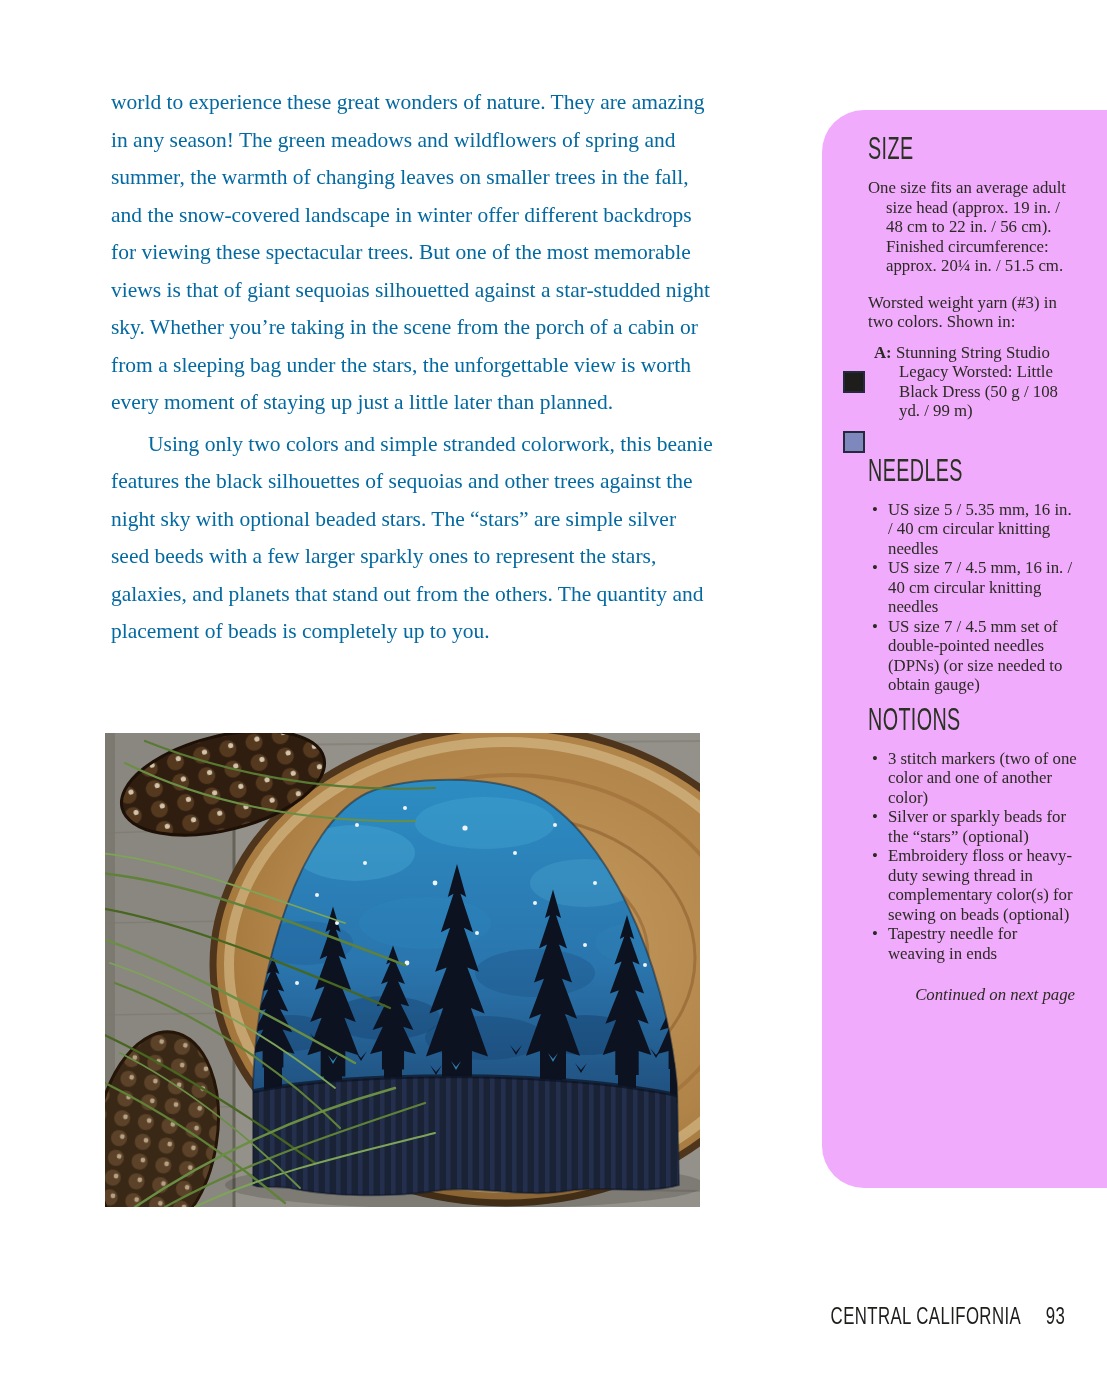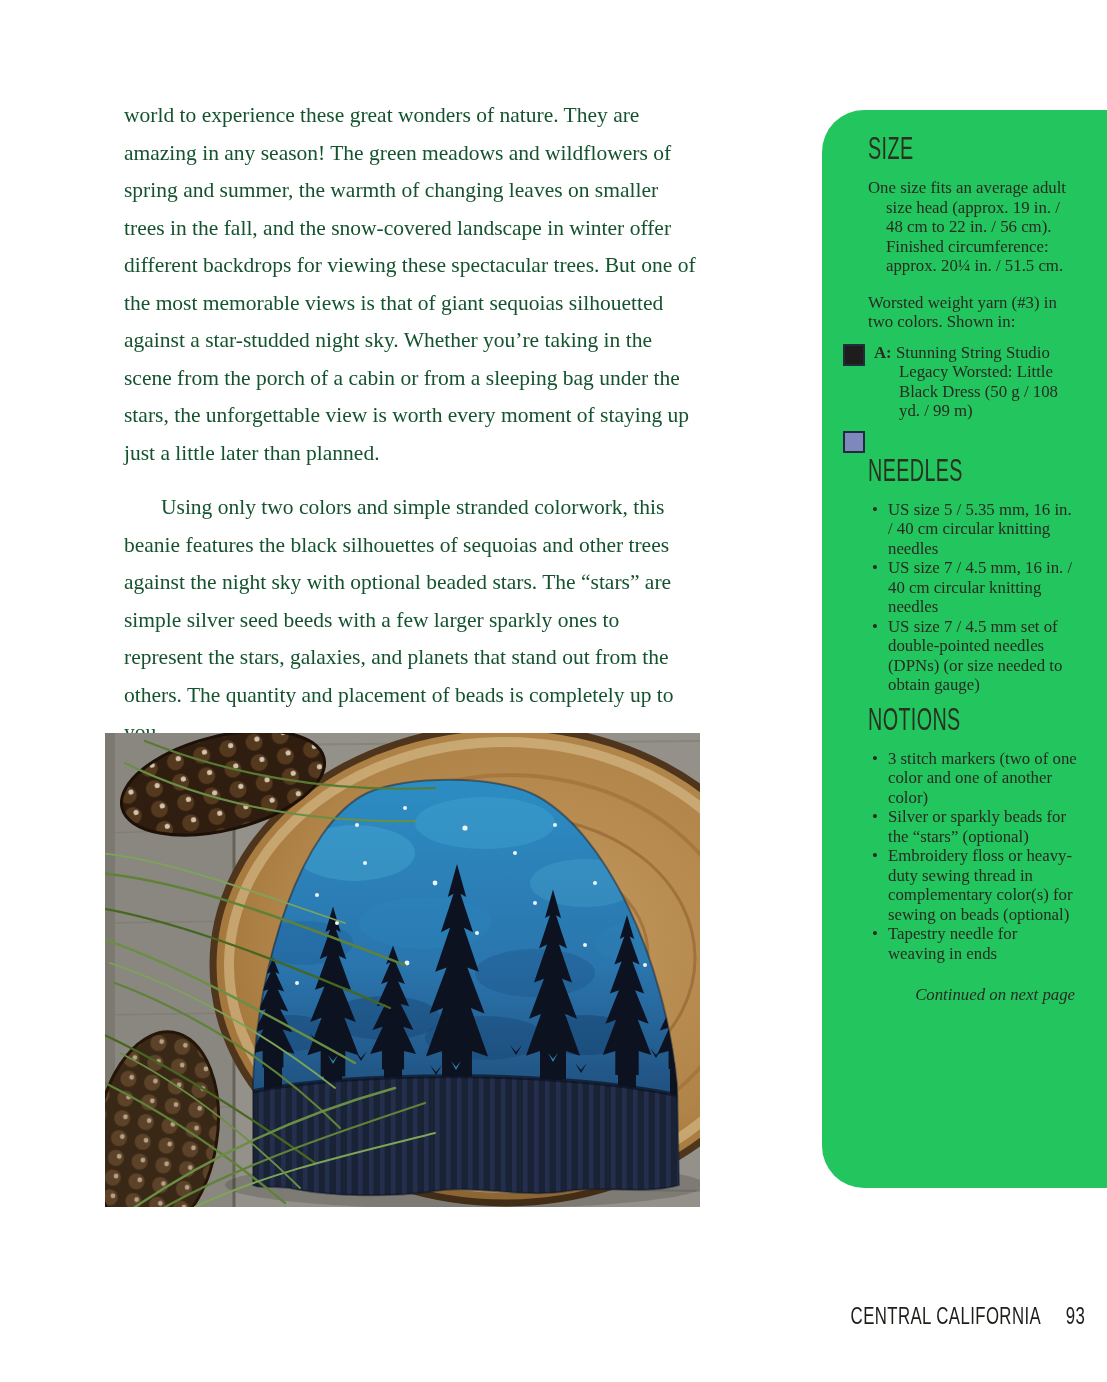--- a/index.html
+++ b/index.html
@@ -1,47 +1,47 @@
 <!DOCTYPE html>
 <html><head>
 <meta charset="utf-8">
 <style>
   html,body{margin:0;padding:0;background:#ffffff;}
   .page{position:relative;width:1107px;height:1382px;background:#ffffff;overflow:hidden;
         font-family:"Liberation Serif", serif;color:#2b2b26;}
 
   
   .article{position:absolute;left:107px;top:80px;width:612px;}
-  .article p{margin:17px;font-size:21.5px;line-height:37.5px;color:#14532d;}
+  .article p{margin:4px;font-size:21.5px;line-height:37.5px;color:#0369a1;}
   .article p.indent{text-indent:37px;}
 
   
   .photo{position:absolute;left:105px;top:733px;width:595px;height:474px;overflow:hidden;}
   .photo svg{display:block;}
 
   
   .sidebar{position:absolute;left:822px;top:110px;width:285px;height:1078px;
            border-radius:42px 0 0 42px;overflow:hidden;}
   .sb-inner{padding:30px 29px 0 46px;font-size:16.8px;line-height:19.5px;color:#2a2a22;}
   .sb-head{margin:0 0 7px 0;height:31px;}
   .cond{display:inline-block;font-family:"Liberation Sans", sans-serif;font-weight:400;
         transform:scaleX(0.76) scaleY(1.18);transform-origin:0 50%;letter-spacing:0.5px;}
   .sb-head .cond{font-size:26px;color:#2a3122;}
   .hang{padding-left:18px;text-indent:-18px;margin:0 0 17px 0;}
   .sb-intro{margin:0 0 11px 0;}
-  .colorway{display:flex;margin:8px 0 9px -25px;}
+  .colorway{display:flex;margin:8px 0 9px -25px;align-items:center;}
   .swatch{flex:none;width:18px;height:18px;border:2.5px solid #222a3c;margin:1px 9px 0 0;}
   .cw-text{padding-left:25px;text-indent:-25px;}
   .sb-list{list-style:none;margin:0 0 16px 0;padding:0;}
   .sb-list li{position:relative;padding-left:20px;}
   .sb-list li::before{content:"\2022";position:absolute;left:4px;top:0;}
   .continued{font-style:italic;text-align:right;padding-right:3px;margin-top:22px;}
 
   
-  .footer{position:absolute;right:22px;top:1304px;text-align:center;white-space:nowrap;}
+  .footer{position:absolute;right:42px;top:1304px;text-align:center;white-space:nowrap;}
   .footer .cond{transform:scaleX(0.8) scaleY(1.12);transform-origin:100% 50%;
                 font-size:21px;color:#1d1d1a;}
   .footer .num{margin-left:20px;}
 </style>
 </head>
 <body>
 
 <div class="page">
 
   <div class="article">
@@ -204,21 +204,21 @@
         <path d="M30,474 C110,420 200,380 290,355" stroke="#6a8f44" stroke-width="2.4"></path>
         <path d="M60,474 C140,430 230,400 320,370" stroke="#5f8238" stroke-width="2.2"></path>
         <path d="M90,474 C160,440 250,420 330,400" stroke="#7da457" stroke-width="2"></path>
         <path d="M-5,120 C70,128 150,160 240,190" stroke="#7da457" stroke-width="1.8"></path>
         <path d="M5,230 C80,255 160,300 230,355" stroke="#7da457" stroke-width="1.8"></path>
         <path d="M15,320 C75,350 140,400 195,455" stroke="#6a8f44" stroke-width="1.8"></path>
       </g>
     </svg>
   </div>
 
-  <div class="sidebar" style="background-color: #22c55e;">
+  <div class="sidebar" style="background-color: #f0abfc;">
     <div class="sb-inner sb">
 
       <div>
         <h3 class="sb-head"><span class="cond">SIZE</span></h3>
         <p class="hang">One size fits an average adult size head (approx. 19 in. / 48 cm to 22 in. / 56 cm). Finished circumference: approx. 20¼ in. / 51.5 cm.</p>
       </div>
 
       <div>
         <p class="sb-intro">Worsted weight yarn (#3) in two colors. Shown in:</p>
         <div class="colorway">

